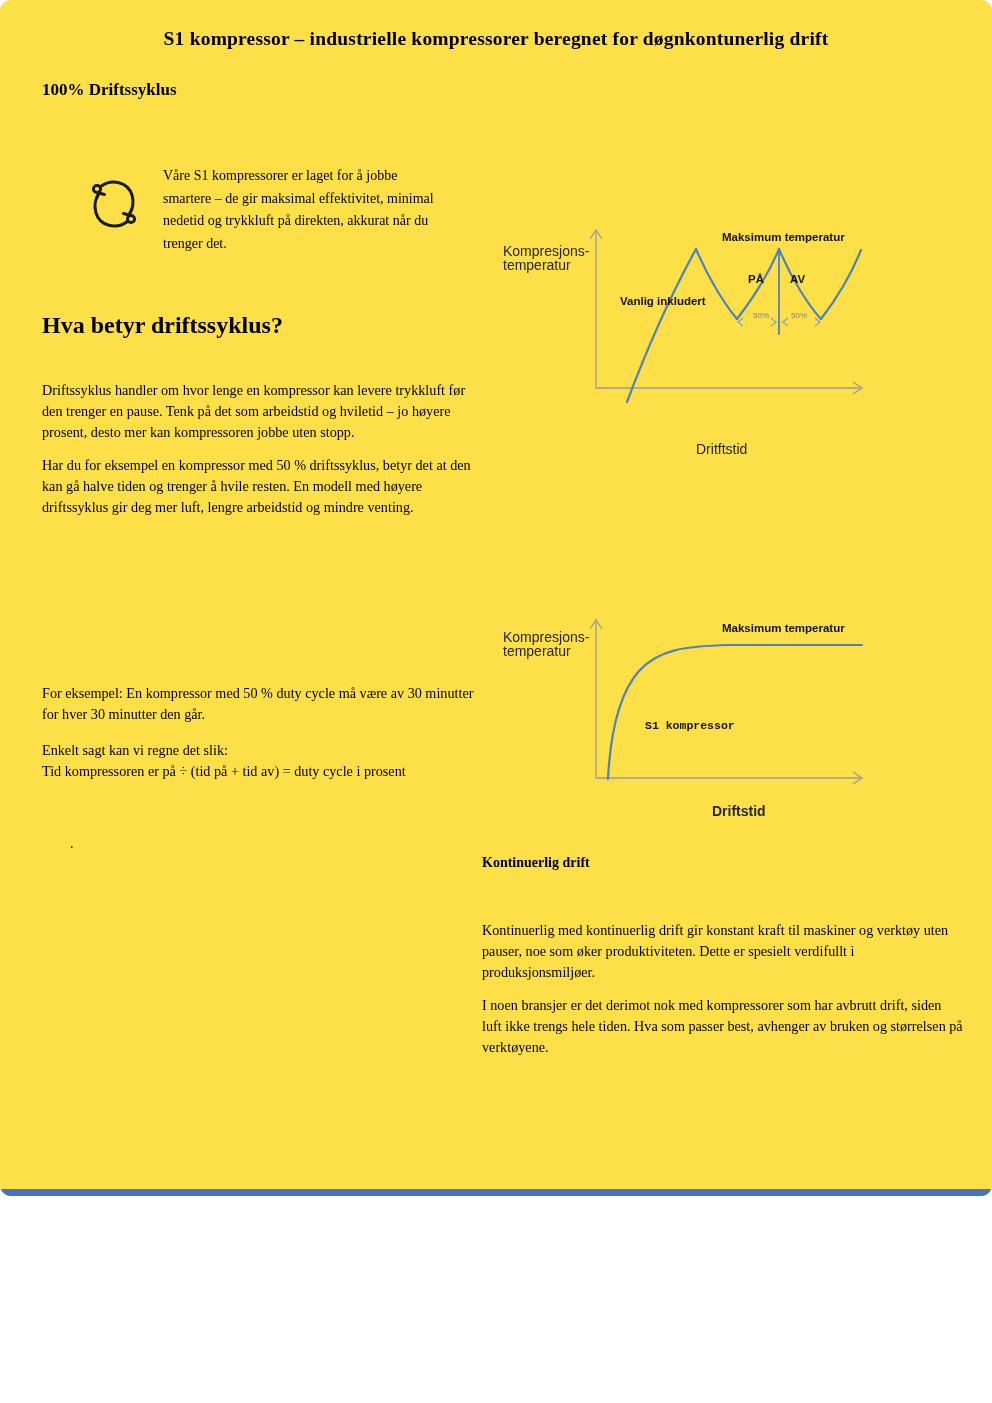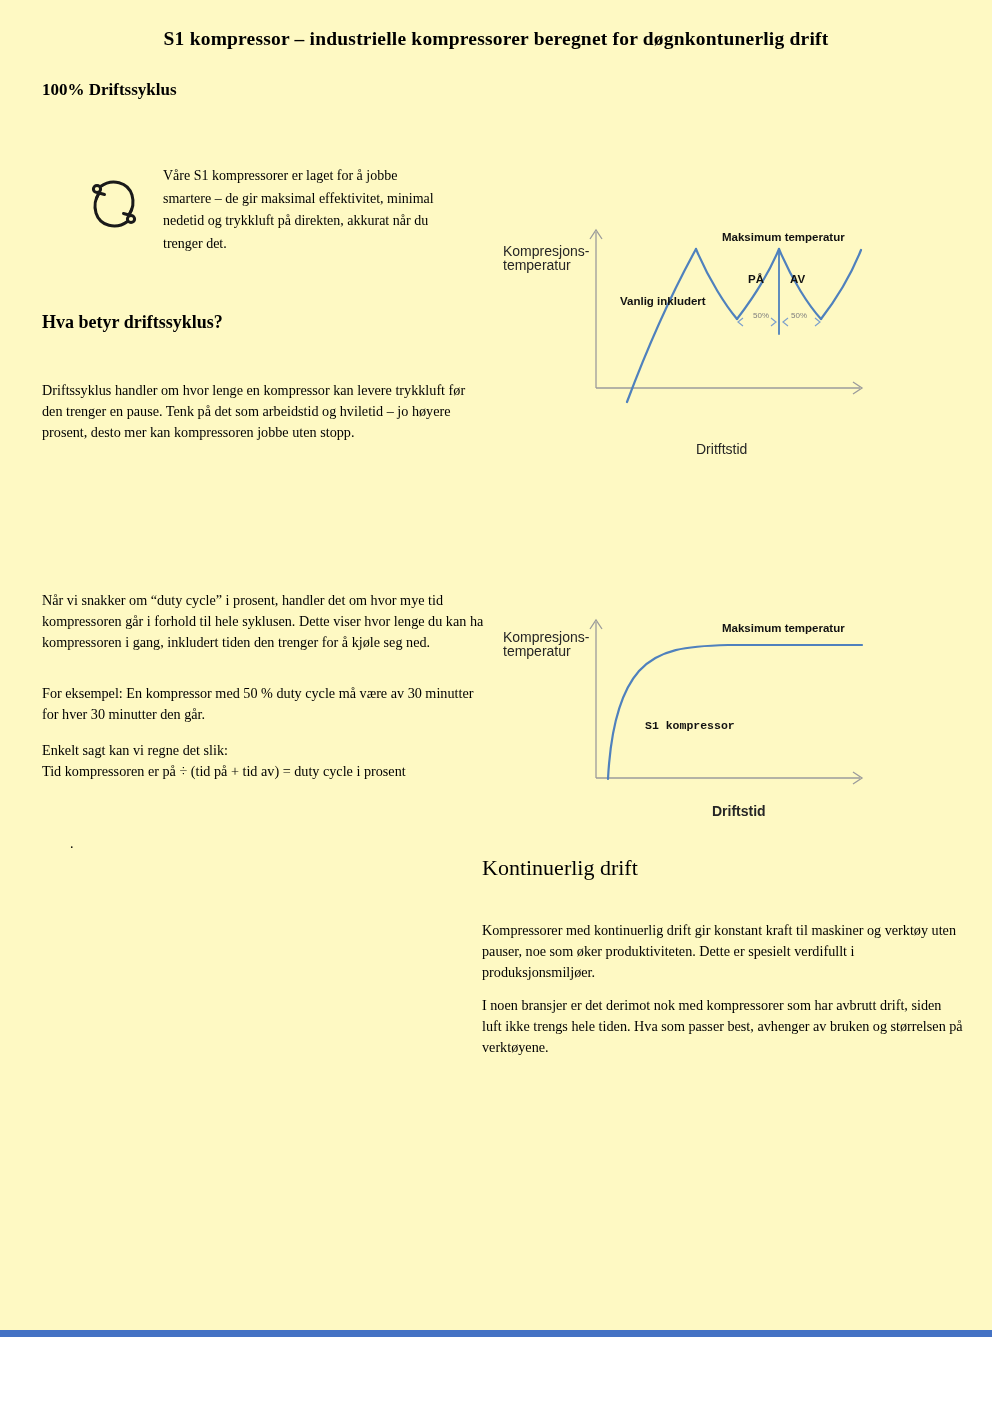--- a/index.html
+++ b/index.html
@@ -1,30 +1,30 @@
 <!DOCTYPE html>
 <html><head>
 <meta charset="utf-8">
 <style>
   html,body { margin:0; padding:0; background:#ffffff; }
   .page {
-    position:relative; width:992px; height:1337px; background:#fef9c3;
-    font-family:"Liberation Serif", serif; color:#000; overflow:hidden;
+    position:relative; width:992px; height:1196px; background:#fde047;
+    font-family:"Liberation Serif", serif; color:#000; overflow:hidden;border-radius:11px;
   }
   .doc-title {
     position:absolute; top:28px; left:0; width:100%; text-align:center;
     font-size:19.5px; font-weight:bold; letter-spacing:.2px;
   }
   .h-duty { position:absolute; top:80px; left:42px; font-size:17px; font-weight:bold; }
   .intro-icon { position:absolute; left:88px; top:176px; width:52px; height:56px; }
   .intro-text { position:absolute; left:163px; top:165px; width:274px; font-size:14px; line-height:1.62; }
-  .h-what { position:absolute; top:312px; left:42px; font-size:18px; font-weight:bold; }
+  .h-what { position:absolute; top:312px; left:42px; font-size:24px; font-weight:bold; }
   .para { position:absolute; left:42px; width:442px; font-size:14.2px; line-height:1.47; white-space:pre-line; }
   .stray-dot { position:absolute; left:70px; top:836px; font-size:14px; }
-  .h-cont { position:absolute; left:482px; top:855px; font-size:22px; font-weight:normal; }
+  .h-cont { position:absolute; left:482px; top:855px; font-size:14px; font-weight:bold; }
   .cpara { position:absolute; left:482px; width:482px; font-size:14.2px; line-height:1.47; }
 
   .chart { position:absolute; left:500px; width:465px; font-family:"Liberation Sans", sans-serif; }
   #chart1 { top:222px; height:196px; }
   #chart2 { top:612px; height:206px; }
   .chart svg { position:absolute; left:0; top:0; }
   .clabel { position:absolute; font-size:14px; color:#262626; white-space:nowrap; line-height:14px; }
   .clabel.bold { font-weight:bold; font-size:11.5px; color:#111; }
   .pct { position:absolute; font-size:8px; color:#7f7f7f; white-space:nowrap; }
 
@@ -48,21 +48,21 @@
       <path d="M 39.5 45.5 C 28 54 12 50 8 37 C 6 30 7 23 11 17"></path>
       <polyline points="16.5,18.5 11,17 8.5,22.5"></polyline>
     </g>
   </svg>
 
   <div class="intro-text">Våre  S1 kompressorer er laget for å jobbe smartere – de gir maksimal effektivitet, minimal nedetid og trykkluft på direkten, akkurat når du trenger det.</div>
 
   <div class="h-what">Hva betyr driftssyklus?</div>
 
   <div class="para" style="top:380px">Driftssyklus handler om hvor lenge en kompressor kan levere trykkluft før den trenger en pause. Tenk på det som arbeidstid og hviletid – jo høyere prosent, desto mer kan kompressoren jobbe uten stopp.</div>
-  <div class="para" style="top:590px">Når vi snakker om “duty cycle” i prosent, handler det om hvor mye tid kompressoren går i forhold til hele syklusen. Dette viser hvor lenge du kan ha kompressoren i gang, inkludert tiden den trenger for å kjøle seg ned.</div>
+  <div class="para" style="top:455px">Har du for eksempel en kompressor med 50 % driftssyklus, betyr det at den kan gå halve tiden og trenger å hvile resten. En modell med høyere driftssyklus gir deg mer luft, lengre arbeidstid og mindre venting.</div>
   <div class="para" style="top:683px">For eksempel: En kompressor med 50 % duty cycle må være av 30 minutter for hver 30 minutter den går.</div>
   <div class="para" style="top:740px">Enkelt sagt kan vi regne det slik:
 Tid kompressoren er på ÷ (tid på + tid av) = duty cycle i prosent</div>
   <div class="stray-dot">.</div>
 
   <div class="chart" id="chart1">
     <svg width="465" height="196" viewBox="0 0 465 196">
       <g stroke="#9b9b9b" stroke-width="1.3" fill="none">
         <line x1="96" y1="10" x2="96" y2="166"></line>
         <polyline points="90,17 96,8 102,17"></polyline>
@@ -110,17 +110,17 @@
     <div class="clabel" style="left:3px; top:18px;">
       <div>Kompresjons-</div>
       <div>temperatur</div>
     </div>
     <div class="clabel bold" style="left:222px; top:9px;">Maksimum temperatur</div>
     <div class="clabel bold" style="left:145px; top:107px;font-family:Liberation Mono, monospace;">S1 kompressor</div>
     <div class="clabel" style="left:212px; top:192px;font-weight:bold;">Driftstid</div>
   </div>
 
   <div class="h-cont">Kontinuerlig drift</div>
-  <div class="cpara" style="top:920px">Kompressorer med kontinuerlig drift gir konstant kraft til maskiner og verktøy uten pauser, noe som øker produktiviteten. Dette er spesielt verdifullt i produksjonsmiljøer.</div>
+  <div class="cpara" style="top:920px">Kontinuerlig med kontinuerlig drift gir konstant kraft til maskiner og verktøy uten pauser, noe som øker produktiviteten. Dette er spesielt verdifullt i produksjonsmiljøer.</div>
   <div class="cpara" style="top:995px">I noen bransjer er det derimot nok med kompressorer som har avbrutt drift, siden luft ikke trengs hele tiden. Hva som passer best, avhenger av bruken og størrelsen på verktøyene.</div>
 
   <div class="footer-bar" style="background: rgb(68, 114, 196);"></div>
 </div>
 
 </body></html>

